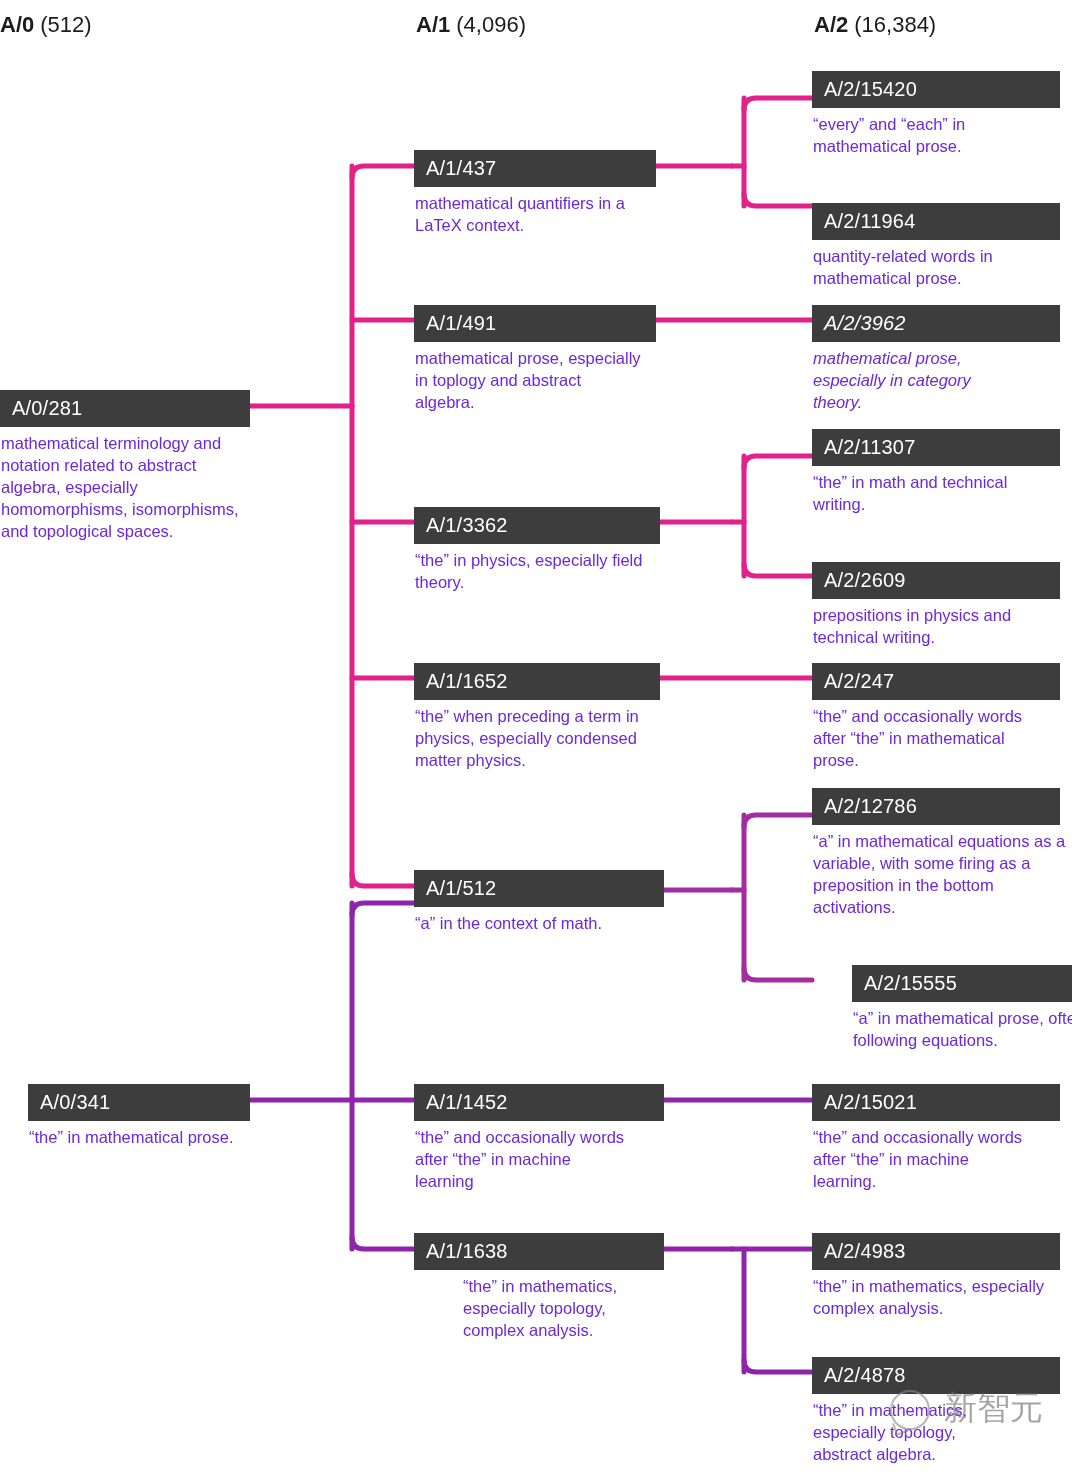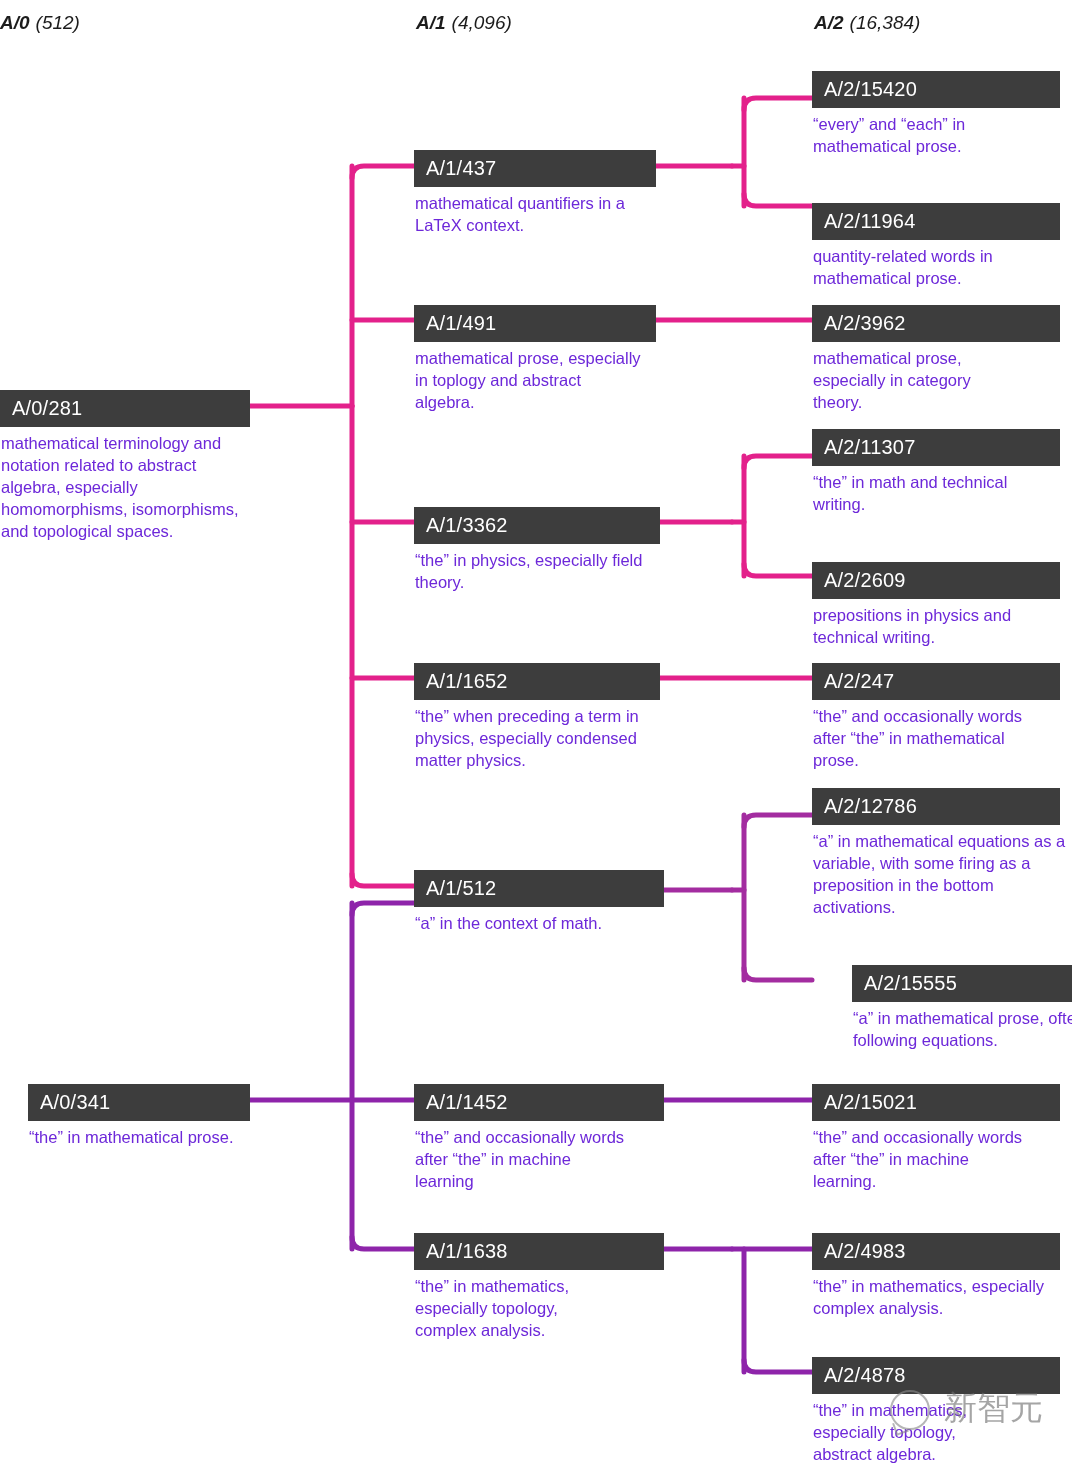--- a/index.html
+++ b/index.html
@@ -7,21 +7,21 @@
     width: 1072px; height: 1474px;
     background: #ffffff;
     font-family: "Liberation Sans", sans-serif;
     overflow: hidden;
   }
   #root { position: relative; width: 1072px; height: 1474px; }
 
   
   .col-header {
     position: absolute; top: 12px;
-    font-size: 19px; color: #1c1c1c; white-space: nowrap; font-style: italic;
+    font-size: 22px; color: #1c1c1c; white-space: nowrap;
   }
   .col-header .code { font-weight: bold; }
   .col-header .count { font-weight: normal; margin-left: 6px; }
 
   
   #edges { position: absolute; left: 0; top: 0; width: 1072px; height: 1474px; }
 
   
   .node { position: absolute; }
   .node-title {
@@ -180,34 +180,34 @@
     <div class="node-desc" style="width:250px;">“a” in the context of math.</div>
   </div>
 
   <div class="node" style="left:414px; top:1084px; width:250px;">
     <div class="node-title">A/1/1452</div>
     <div class="node-desc" style="width:216px;">“the” and occasionally words after “the” in machine learning</div>
   </div>
 
   <div class="node" style="left:414px; top:1233px; width:250px;">
     <div class="node-title">A/1/1638</div>
-    <div class="node-desc" style="width:200px;">“the” in mathematics, especially topology, complex analysis.</div>
+    <div class="node-desc" style="width:200px;margin-left:48px;">“the” in mathematics, especially topology, complex analysis.</div>
   </div>
 
   <div class="node" style="left:812px; top:71px; width:248px;">
     <div class="node-title">A/2/15420</div>
     <div class="node-desc" style="width:216px;">“every” and “each” in mathematical prose.</div>
   </div>
 
   <div class="node" style="left:812px; top:203px; width:248px;">
     <div class="node-title">A/2/11964</div>
     <div class="node-desc" style="width:238px;">quantity-related words in mathematical prose.</div>
   </div>
 
-  <div class="node" style="left:812px; top:305px; width:248px;">
+  <div class="node" style="left:812px; top:305px; width:248px;font-style:italic;">
     <div class="node-title">A/2/3962</div>
     <div class="node-desc" style="width:200px;">mathematical prose, especially in category theory.</div>
   </div>
 
   <div class="node" style="left:812px; top:429px; width:248px;">
     <div class="node-title">A/2/11307</div>
     <div class="node-desc" style="width:244px;">“the” in math and technical writing.</div>
   </div>
 
   <div class="node" style="left:812px; top:562px; width:248px;">

